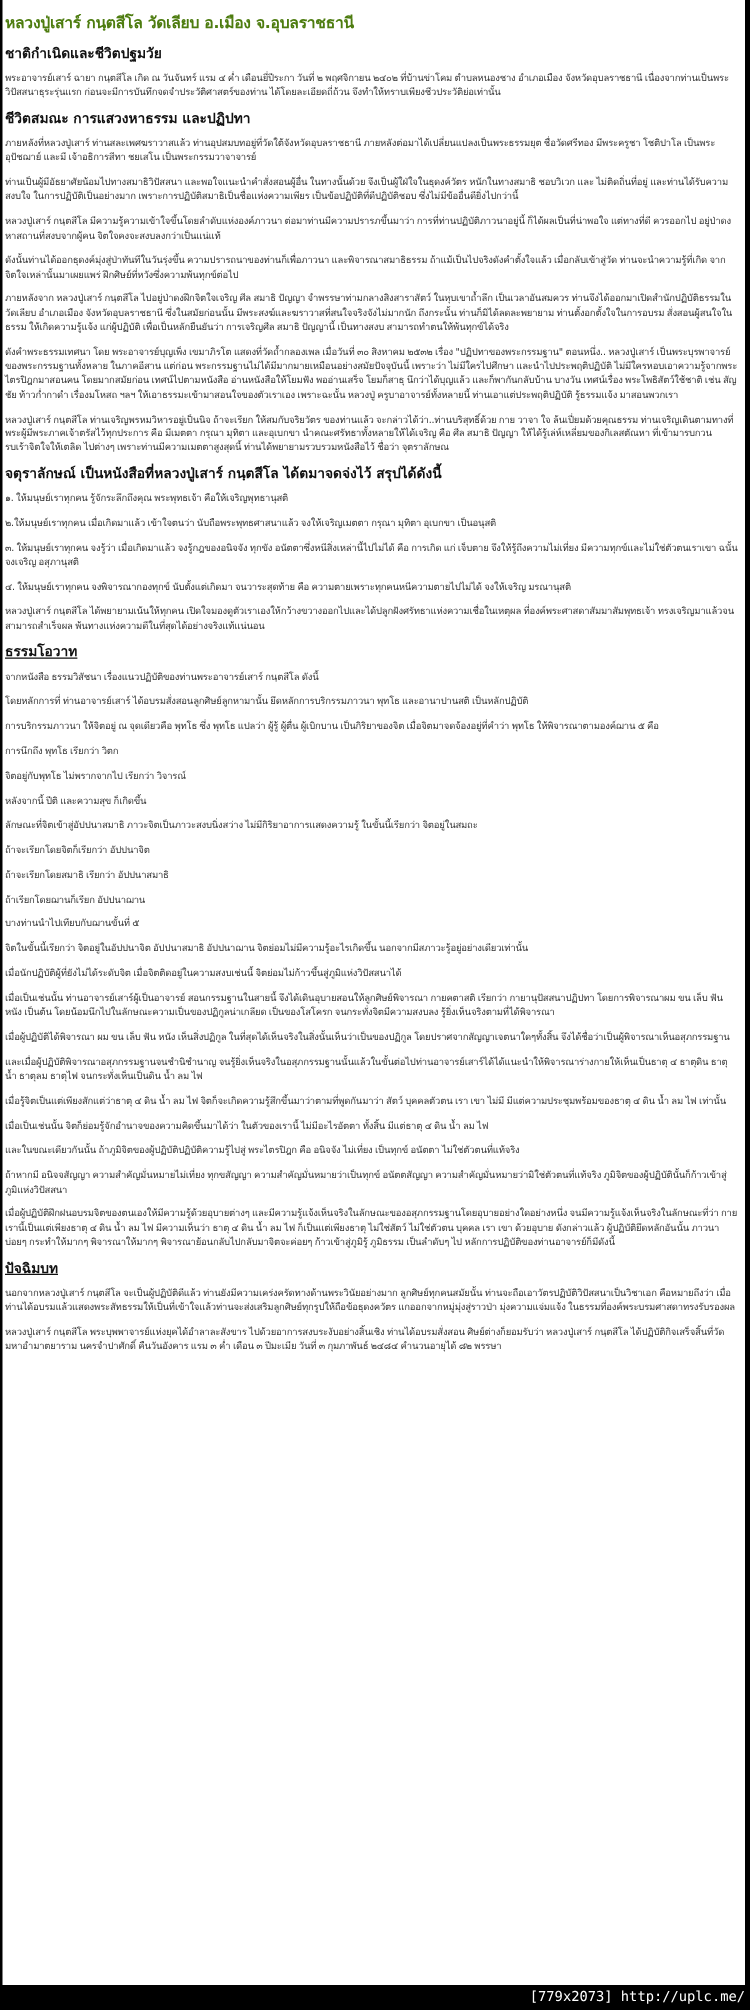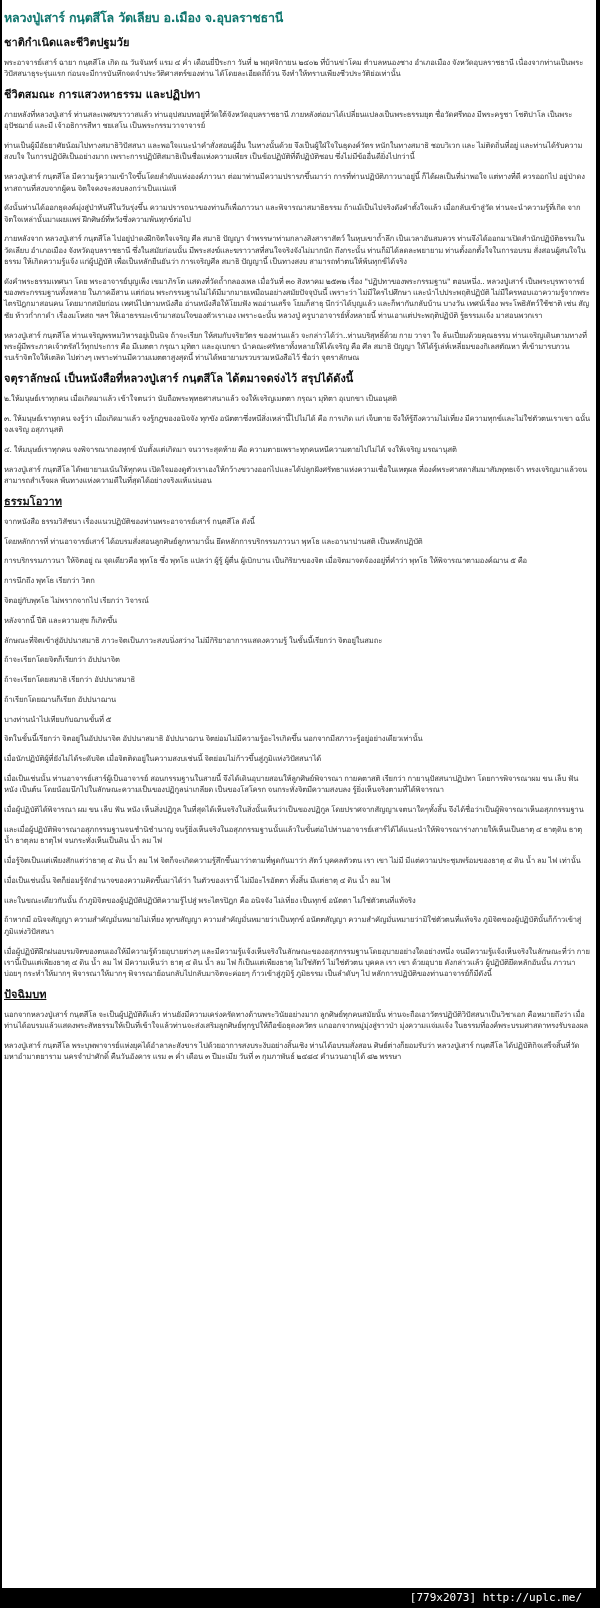--- a/index.html
+++ b/index.html
@@ -1,28 +1,28 @@
 <!DOCTYPE html>
 <html><head>
 <meta charset="utf-8">
 <style>
   html, body { margin:0; padding:0; background:#000; }
   body { width:600px; height:1608px; overflow:hidden; position:relative; font-family:"DejaVu Sans","Liberation Sans",sans-serif; }
   .page {
     position:absolute; left:2px; top:0; width:594px; height:1588px;
     background:#fff; box-sizing:border-box; padding:6px 6px 0 2px; overflow:hidden;
   }
-  .title { font-size:12.5px; font-weight:bold; color:#0f766e; margin:4px 0 10px 0; line-height:16px; letter-spacing:-0.2px; }
+  .title { font-size:12.5px; font-weight:bold; color:#4d7c0f; margin:4px 0 10px 0; line-height:16px; letter-spacing:-0.2px; }
   .section-heading { font-size:11px; font-weight:bold; color:#111; margin:0 0 8px 0; line-height:13px; }
   .section-heading.underlined { text-decoration:underline; }
   p.para { font-size:7.6px; color:#333; margin:0 0 8.5px 0; line-height:11.3px; letter-spacing:-0.15px; word-spacing:-0.3px; }
   .footer {
     position:absolute; left:0; right:0; top:1588px; height:20px; background:#000;
     color:#fff; font-family:"DejaVu Sans Mono","Liberation Mono",monospace; font-size:11px;
-    text-align:right; padding-right:18px; box-sizing:border-box; line-height:20px;
+    text-align:right; padding-right:4px; box-sizing:border-box; line-height:20px;
   }
 </style>
 </head>
 <body>
 
 <div class="page">
   <div class="title">หลวงปู่เสาร์ กนฺตสีโล วัดเลียบ อ.เมือง จ.อุบลราชธานี</div>
 
   <div>
     <div class="section-heading">ชาติกำเนิดและชีวิตปฐมวัย</div>
@@ -35,20 +35,21 @@
     <p class="para">ท่านเป็นผู้มีอัธยาศัยน้อมไปทางสมาธิวิปัสสนา และพอใจแนะนำคำสั่งสอนผู้อื่น ในทางนั้นด้วย จึงเป็นผู้ใฝ่ใจในธุดงค์วัตร หนักในทางสมาธิ ชอบวิเวก และ ไม่ติดถิ่นที่อยู่ และท่านได้รับความสงบใจ ในการปฏิบัติเป็นอย่างมาก เพราะการปฏิบัติสมาธิเป็นชื่อแห่งความเพียร เป็นข้อปฏิบัติที่ดีปฏิบัติชอบ ซึ่งไม่มีข้ออื่นดียิ่งไปกว่านี้</p>
     <p class="para">หลวงปู่เสาร์ กนฺตสีโล มีความรู้ความเข้าใจขึ้นโดยลำดับแห่งองค์ภาวนา ต่อมาท่านมีความปรารภขึ้นมาว่า การที่ท่านปฏิบัติภาวนาอยู่นี้ ก็ได้ผลเป็นที่น่าพอใจ แต่ทางที่ดี ควรออกไป อยู่ป่าดง หาสถานที่สงบจากผู้คน จิตใจคงจะสงบลงกว่าเป็นแน่แท้</p>
     <p class="para">ดังนั้นท่านได้ออกธุดงค์มุ่งสู่ป่าทันทีในวันรุ่งขึ้น ความปรารถนาของท่านก็เพื่อภาวนา และพิจารณาสมาธิธรรม ถ้าแม้เป็นไปจริงดังคำตั้งใจแล้ว เมื่อกลับเข้าสู่วัด ท่านจะนำความรู้ที่เกิด จากจิตใจเหล่านั้นมาเผยแพร่ ฝึกศิษย์ที่หวังซึ่งความพ้นทุกข์ต่อไป</p>
     <p class="para">ภายหลังจาก หลวงปู่เสาร์ กนฺตสีโล ไปอยู่ป่าดงฝึกจิตใจเจริญ ศีล สมาธิ ปัญญา จำพรรษาท่ามกลางสิงสาราสัตว์ ในหุบเขาถ้ำลึก เป็นเวลาอันสมควร ท่านจึงได้ออกมาเปิดสำนักปฏิบัติธรรมใน วัดเลียบ อำเภอเมือง จังหวัดอุบลราชธานี ซึ่งในสมัยก่อนนั้น มีพระสงฆ์และฆราวาสที่สนใจจริงจังไม่มากนัก ถึงกระนั้น ท่านก็มิได้ลดละพยายาม ท่านตั้งอกตั้งใจในการอบรม สั่งสอนผู้สนใจในธรรม ให้เกิดความรู้แจ้ง แก่ผู้ปฏิบัติ เพื่อเป็นหลักยืนยันว่า การเจริญศีล สมาธิ ปัญญานี้ เป็นทางสงบ สามารถทำตนให้พ้นทุกข์ได้จริง</p>
     <p class="para">ดังคำพระธรรมเทศนา โดย พระอาจารย์บุญเพ็ง เขมาภิรโต แสดงที่วัดถ้ำกลองเพล เมื่อวันที่ ๓๐ สิงหาคม ๒๕๓๒ เรื่อง "ปฏิปทาของพระกรรมฐาน" ตอนหนึ่ง.. หลวงปู่เสาร์ เป็นพระบุรพาจารย์ ของพระกรรมฐานทั้งหลาย ในภาคอีสาน แต่ก่อน พระกรรมฐานไม่ได้มีมากมายเหมือนอย่างสมัยปัจจุบันนี้ เพราะว่า ไม่มีใครไปศึกษา และนำไปประพฤติปฏิบัติ ไม่มีใครหอบเอาความรู้จากพระไตรปิฎกมาสอนคน โดยมากสมัยก่อน เทศน์ไปตามหนังสือ อ่านหนังสือให้โยมฟัง พออ่านเสร็จ โยมก็สาธุ นึกว่าได้บุญแล้ว และก็พากันกลับบ้าน บางวัน เทศน์เรื่อง พระโพธิสัตว์ใช้ชาติ เช่น สัญชัย ท้าวก่ำกาดำ เรื่องมโหสถ ฯลฯ ให้เอาธรรมะเข้ามาสอนใจของตัวเราเอง เพราะฉะนั้น หลวงปู่ ครูบาอาจารย์ทั้งหลายนี้ ท่านเอาแต่ประพฤติปฏิบัติ รู้ธรรมแจ้ง มาสอนพวกเรา</p>
     <p class="para">หลวงปู่เสาร์ กนฺตสีโล ท่านเจริญพรหมวิหารอยู่เป็นนิจ ถ้าจะเรียก ให้สมกับจริยวัตร ของท่านแล้ว จะกล่าวได้ว่า..ท่านบริสุทธิ์ด้วย กาย วาจา ใจ ล้นเปี่ยมด้วยคุณธรรม ท่านเจริญเดินตามทางที่ พระผู้มีพระภาคเจ้าตรัสไว้ทุกประการ คือ มีเมตตา กรุณา มุทิตา และอุเบกขา นำคณะศรัทธาทั้งหลายให้ได้เจริญ คือ ศีล สมาธิ ปัญญา ให้ได้รู้เล่ห์เหลี่ยมของกิเลสตัณหา ที่เข้ามารบกวน รบเร้าจิตใจให้เตลิด ไปต่างๆ เพราะท่านมีความเมตตาสูงสุดนี้ ท่านได้พยายามรวบรวมหนังสือไว้ ชื่อว่า จุตราลักษณ</p>
   </div>
 
   <div>
     <div class="section-heading">จตุราลักษณ์ เป็นหนังสือที่หลวงปู่เสาร์ กนฺตสีโล ได้ตมาจดจ่งไว้ สรุปได้ดังนี้</div>
+    <p class="para">๑. ให้มนุษย์เราทุกคน รู้จักระลึกถึงคุณ พระพุทธเจ้า คือให้เจริญพุทธานุสติ</p>
     <p class="para">๒.ให้มนุษย์เราทุกคน เมื่อเกิดมาแล้ว เข้าใจตนว่า นับถือพระพุทธศาสนาแล้ว จงให้เจริญเมตตา กรุณา มุทิตา อุเบกขา เป็นอนุสติ</p>
     <p class="para">๓. ให้มนุษย์เราทุกคน จงรู้ว่า เมื่อเกิดมาแล้ว จงรู้กฎของอนิจจัง ทุกขัง อนัตตาซึ่งหนีสิ่งเหล่านี้ไปไม่ได้ คือ การเกิด แก่ เจ็บตาย จึงให้รู้ถึงความไม่เที่ยง มีความทุกข์และไม่ใช่ตัวตนเราเขา ฉนั้น จงเจริญ อสุภานุสติ</p>
     <p class="para">๔. ให้มนุษย์เราทุกคน จงพิจารณากองทุกข์ นับตั้งแต่เกิดมา จนวาระสุดท้าย คือ ความตายเพราะทุกคนหนีความตายไปไม่ได้ จงให้เจริญ มรณานุสติ</p>
     <p class="para">หลวงปู่เสาร์ กนฺตสีโล ได้พยายามเน้นให้ทุกคน เปิดใจมองดูตัวเราเองให้กว้างขวางออกไปและได้ปลูกฝังศรัทธาแห่งความเชื่อในเหตุผล ที่องค์พระศาสดาสัมมาสัมพุทธเจ้า ทรงเจริญมาแล้วจนสามารถสำเร็จผล พ้นทางแห่งความดีในที่สุดได้อย่างจริงแท้แน่นอน</p>
   </div>
 
   <div>
     <div class="section-heading underlined">ธรรมโอวาท</div>
     <p class="para">จากหนังสือ ธรรมวิสัชนา เรื่องแนวปฏิบัติของท่านพระอาจารย์เสาร์ กนฺตสีโล ดังนี้</p>
     <p class="para">โดยหลักการที่ ท่านอาจารย์เสาร์ ได้อบรมสั่งสอนลูกศิษย์ลูกหามานั้น ยึดหลักการบริกรรมภาวนา พุทโธ และอานาปานสติ เป็นหลักปฏิบัติ</p>

